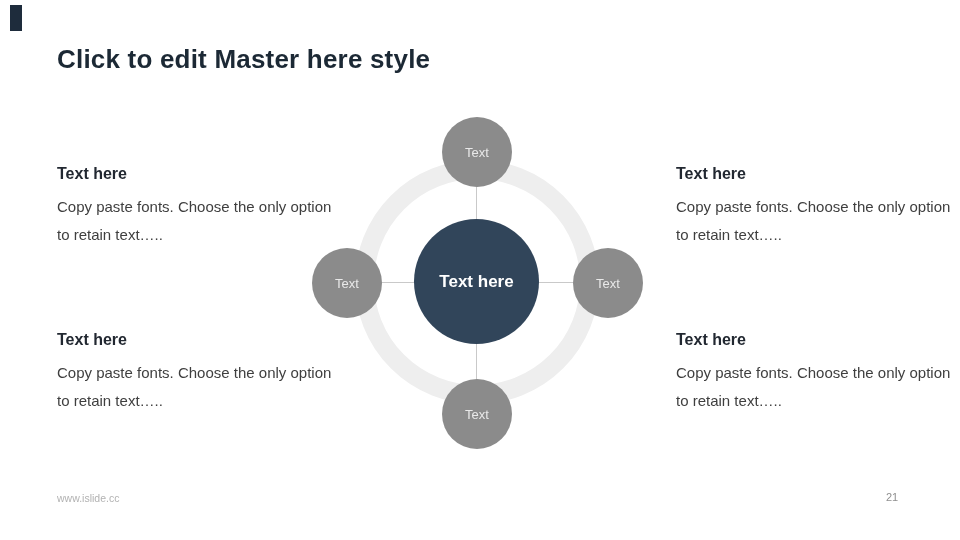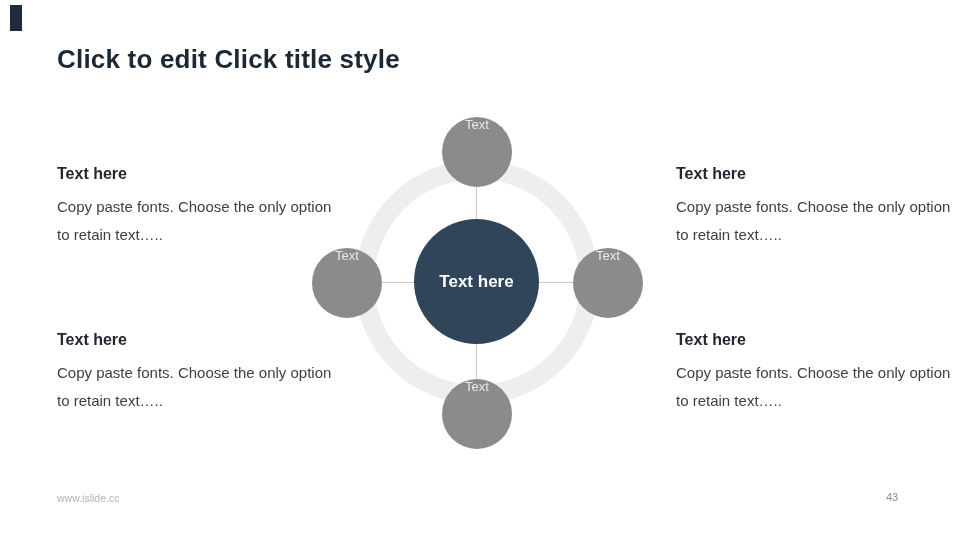--- a/index.html
+++ b/index.html
@@ -47,21 +47,21 @@
     border: 19px solid #eeeeee; border-radius: 50%;
     z-index: 1;
   }
   .connector { position: absolute; background: #c9c9c9; z-index: 2; }
   .connector.h { left: 347px; top: 282px; width: 261px; height: 1px; }
   .connector.v { left: 476px; top: 152px; width: 1px; height: 262px; }
 
   .node {
     position: absolute; width: 70px; height: 70px;
     background: #8b8b8b; border-radius: 50%;
-    display: flex; align-items: flex-start; justify-content: center;
+    display: flex; align-items: center; justify-content: center;
     color: #e9e9e9; font-size: 13px; z-index: 3;
   }
   .node-top    { left: 442px; top: 117px; }
   .node-left   { left: 312px; top: 248px; }
   .node-right  { left: 573px; top: 248px; }
   .node-bottom { left: 442px; top: 379px; }
 
   .hub {
     position: absolute; left: 414px; top: 219px;
     width: 125px; height: 125px;
@@ -79,21 +79,21 @@
     font-size: 11px; color: #8f8f8f;
   }
 </style>
 </head>
 <body>
 
 <div class="slide">
 
   <div class="accent-bar"></div>
 
-  <h1 class="slide-title">Click to edit Click title style</h1>
+  <h1 class="slide-title">Click to edit Master here style</h1>
 
   <div class="text-block tb-tl">
     <h3>Text here</h3>
     <p class="body"><span>Copy paste fonts. Choose the only option</span><br>
     <span>to retain text…..</span></p>
   </div>
 
   <div class="text-block tb-tr">
     <h3>Text here</h3>
     <p class="body"><span>Copy paste fonts. Choose the only option</span><br>
@@ -129,15 +129,15 @@
     <div class="node node-bottom">
       <span>Text</span>
     </div>
 
     <div class="hub">
       <span>Text here</span>
     </div>
   </div>
 
   <div class="footer-site">www.islide.cc</div>
-  <div class="page-number">43</div>
+  <div class="page-number">21</div>
 
 </div>
 
 </body></html>

